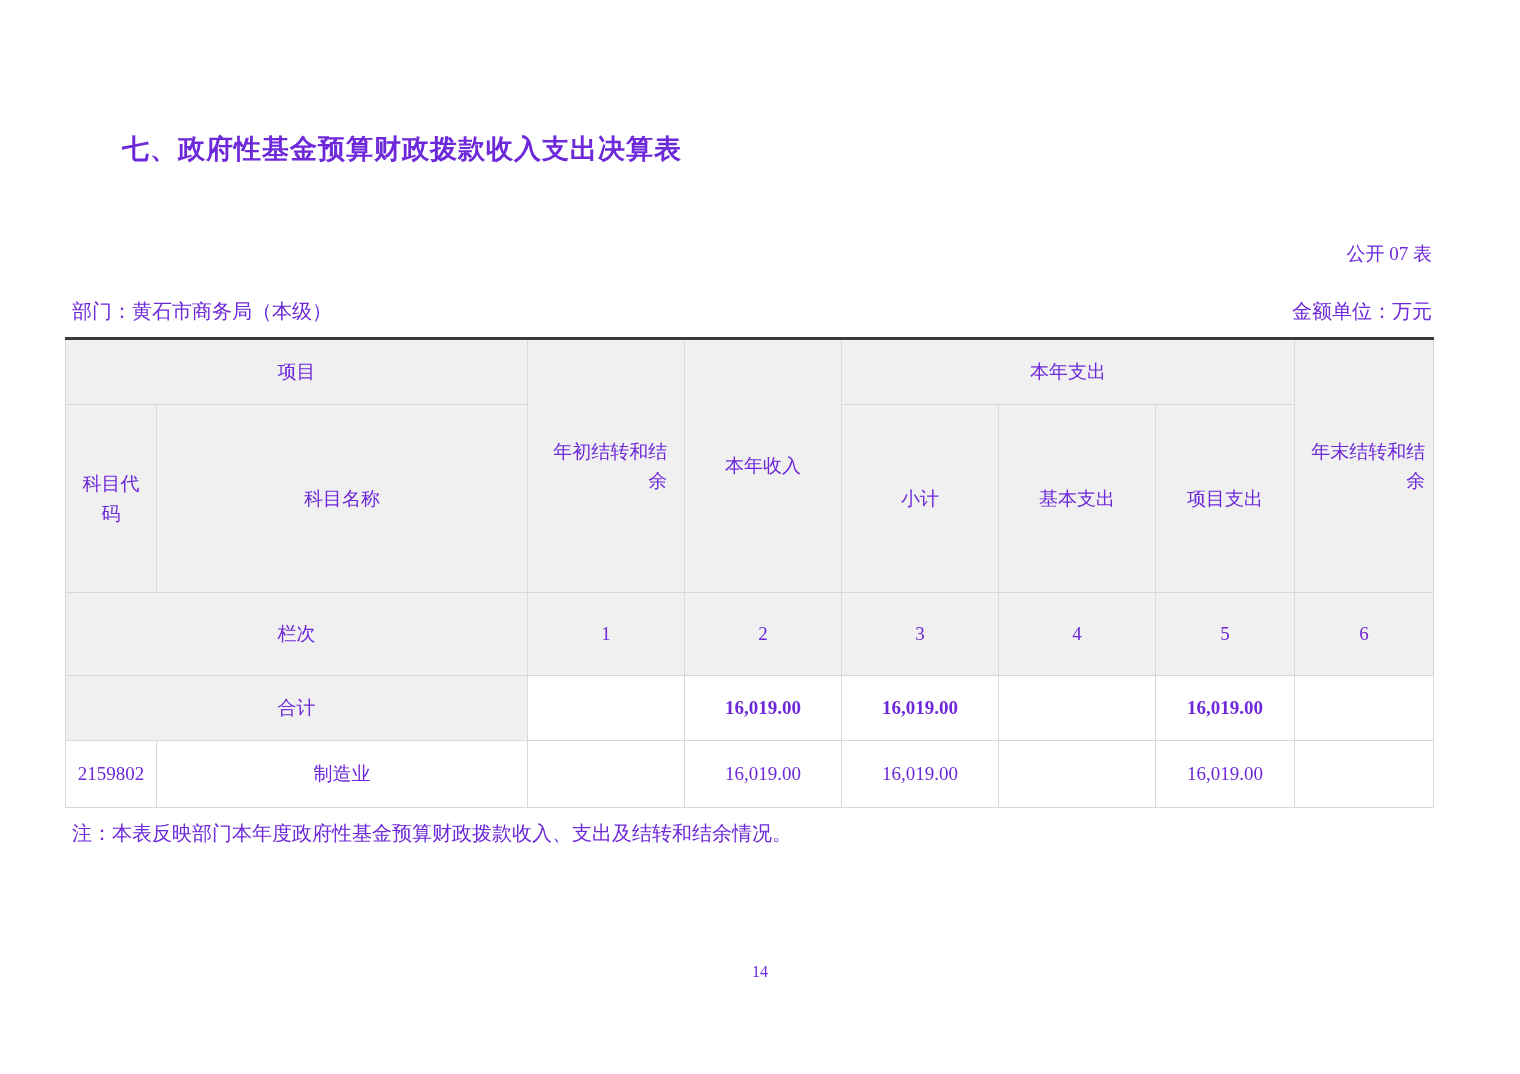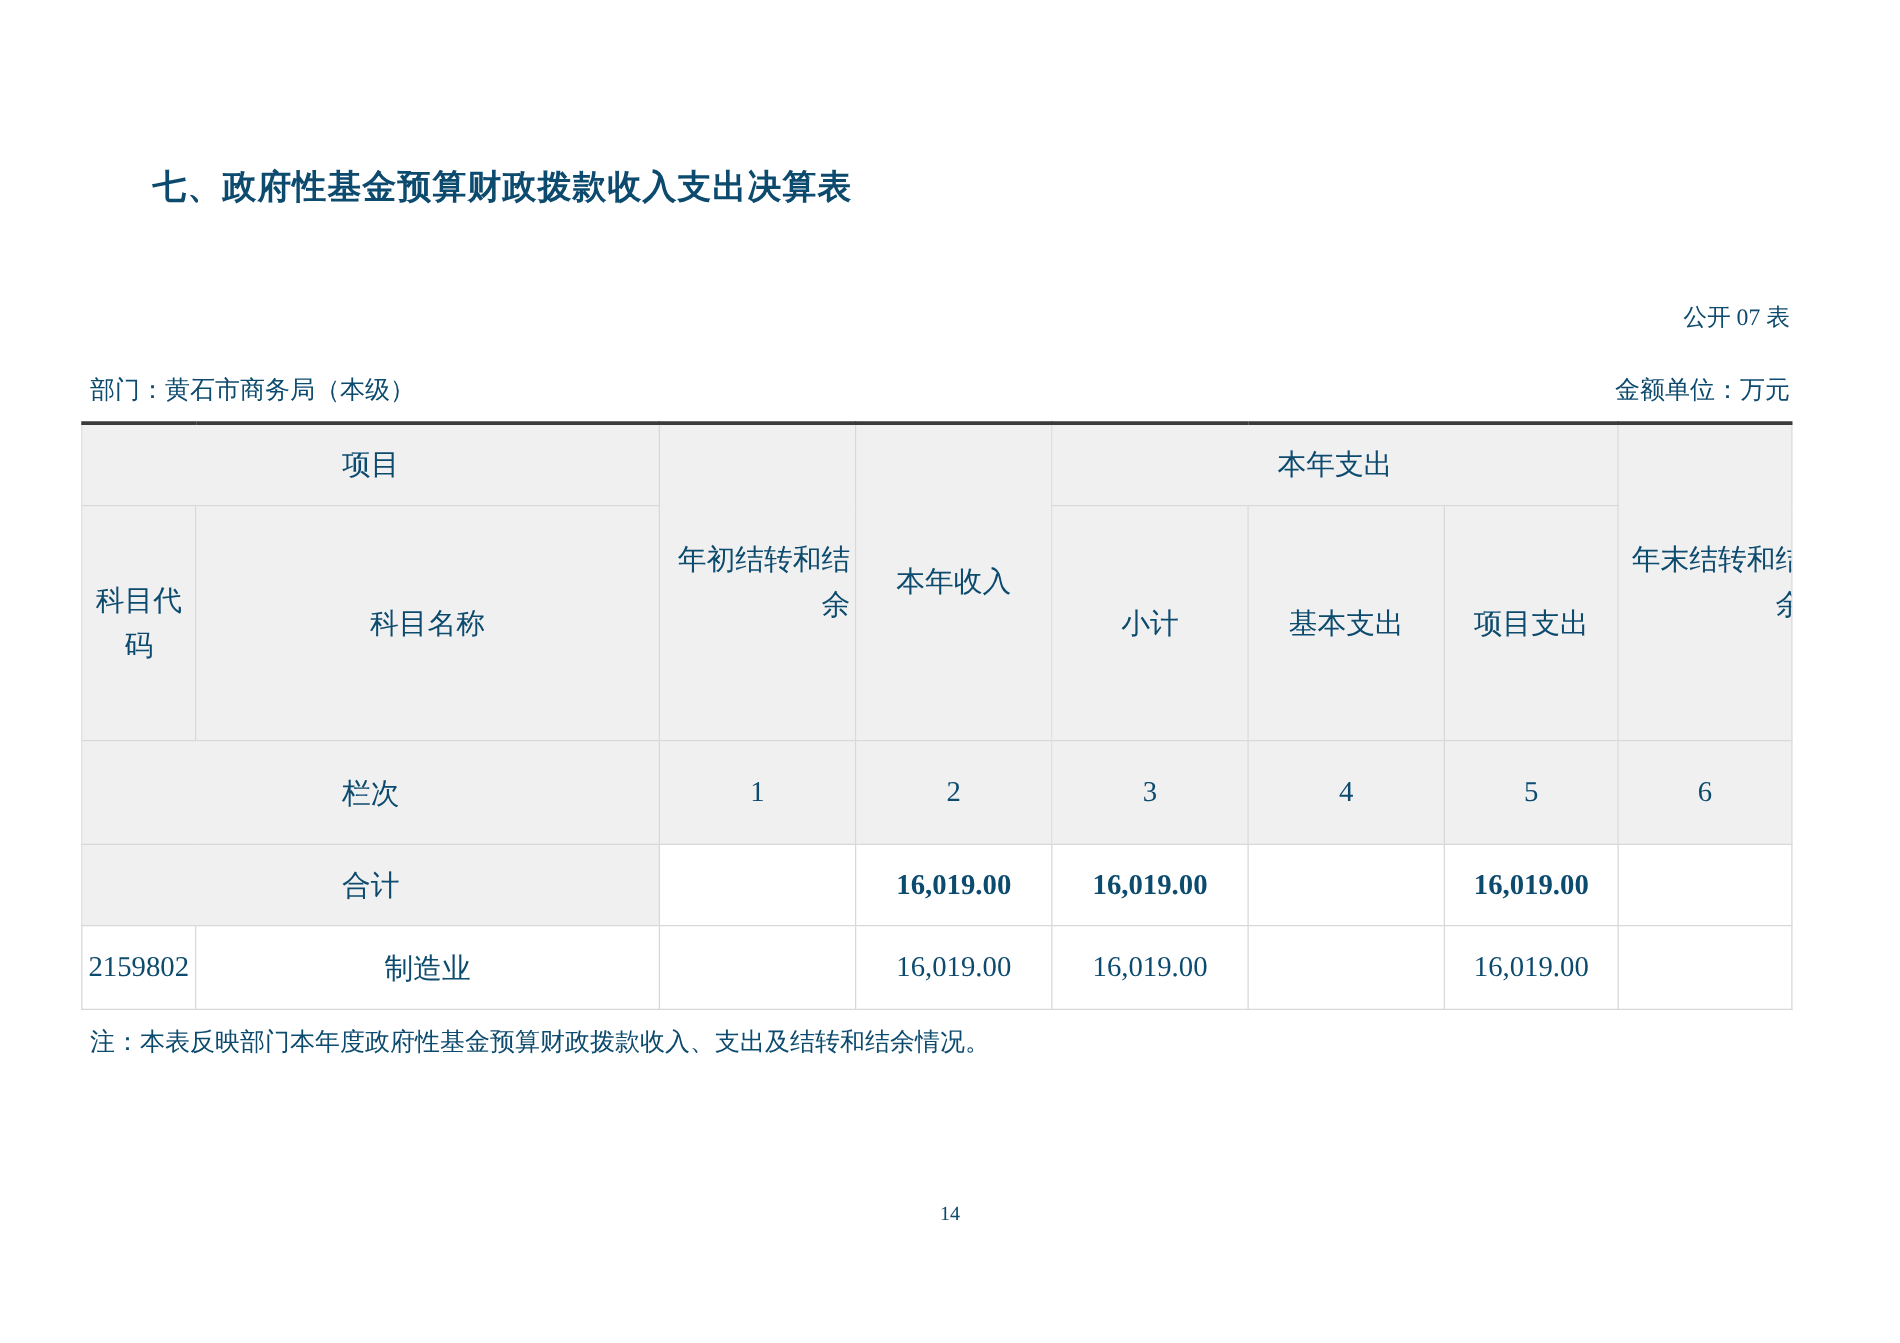--- a/index.html
+++ b/index.html
@@ -1,21 +1,21 @@
 <!DOCTYPE html>
 <html><head>
 <meta charset="utf-8">
 <style>
   html, body { margin: 0; padding: 0; background: #ffffff; }
   .page {
     position: relative;
     width: 1520px;
     height: 1074px;
     background: #ffffff;
-    color: #0c4a6e;
+    color: #6d28d9;
     font-family: "Liberation Serif", "DejaVu Serif", serif;
     overflow: hidden;
   }
   .section-heading {
     position: absolute;
     left: 122px;
     top: 131px;
     font-family: "Liberation Sans", "DejaVu Sans", sans-serif;
     font-weight: bold;
     font-size: 27px;
@@ -56,21 +56,21 @@
     width: 1368px;
     border-collapse: collapse;
     table-layout: fixed;
     border: 1px solid #d8d8d8;
     border-top: 3px solid #3a3a3a;
   }
   table.budget-table td {
     border: 1px solid #d8d8d8;
     text-align: center;
     vertical-align: middle;
-    font-size: 23px;
+    font-size: 19px;
     padding: 0;
     overflow: hidden;
   }
   tr.r1 { height: 66px; }
   tr.r2 { height: 188px; }
   tr.r3 { height: 83px; }
   tr.r4 { height: 65px; }
   tr.r5 { height: 67px; }
   td.hd { background: #f0f0f0; }
   td.num { text-align: right; padding-right: 11px; }

